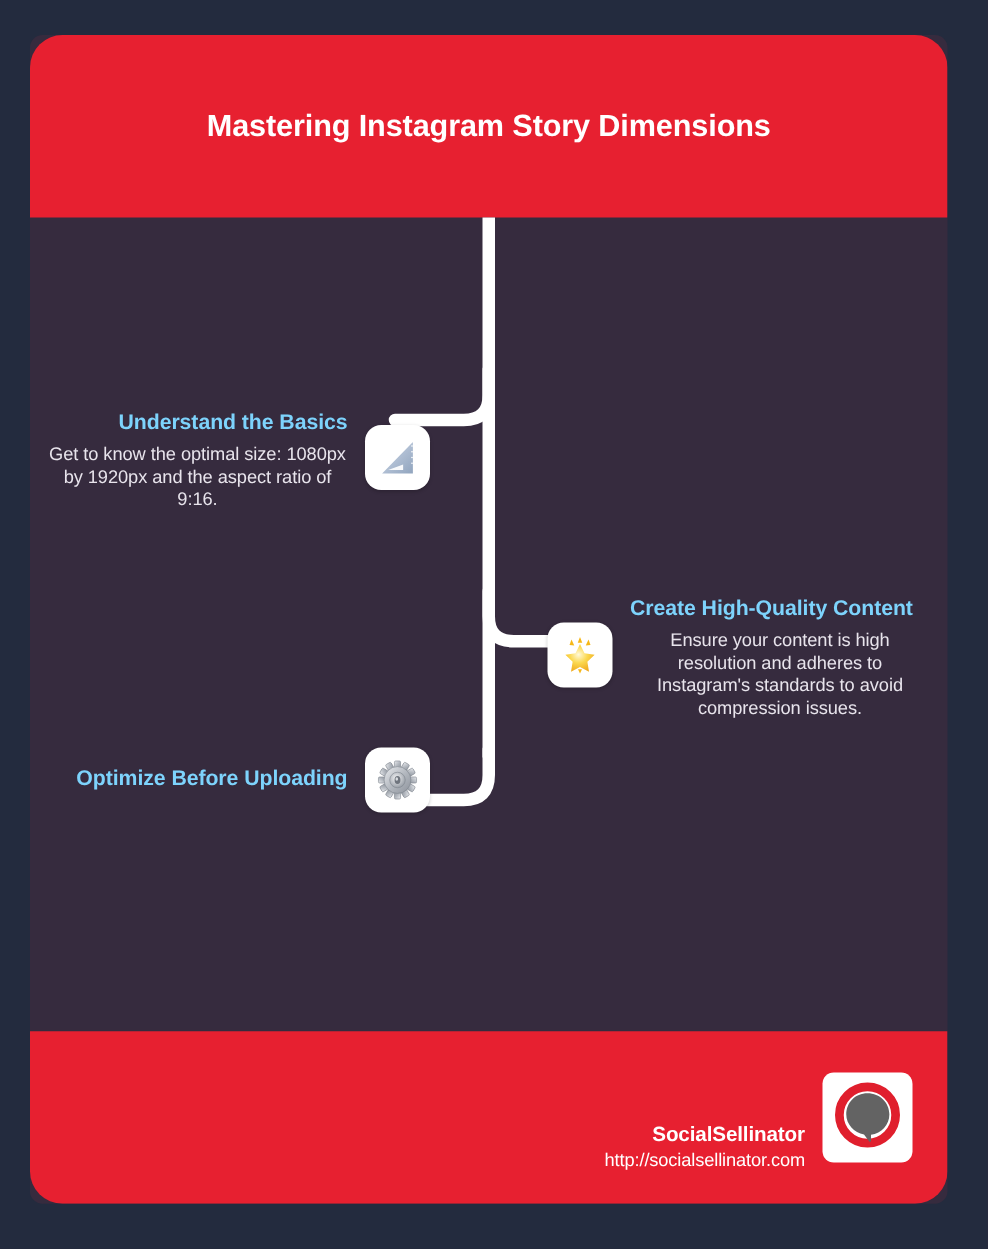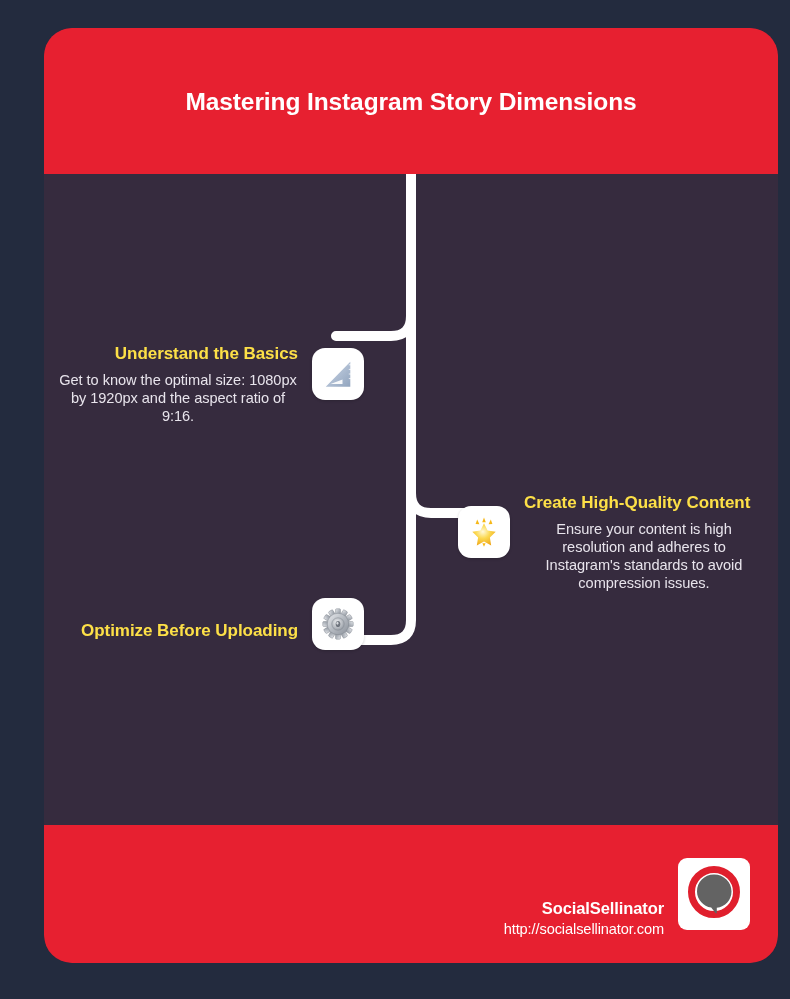--- a/index.html
+++ b/index.html
@@ -11,25 +11,25 @@
     width: 790px;
     height: 999px;
     overflow: hidden;
     font-family: "Liberation Sans", sans-serif;
     -webkit-font-smoothing: antialiased;
   }
 
   
   .card {
     position: absolute;
-    left: 44px;
+    left: 24px;
     top: 28px;
     width: 734px;
     height: 935px;
-    border-radius: 28px;
+    border-radius: 10px;
     background: #362b3e;
     overflow: hidden;
   }
 
   
   .header {
     position: absolute;
     left: 0;
     top: 0;
     width: 100%;
@@ -67,25 +67,25 @@
     align-items: center;
   }
   .row-left  { flex-direction: row; }
   .row-right { flex-direction: row; }
 
   .text-block { display: block; }
   .text-right-align { text-align: right; }
   .text-left-align  { text-align: left; }
 
   .item-title {
-    color: #fde047;
+    color: #7dd3fc;
     font-size: 17px;
     font-weight: bold;
     line-height: 28.5px;
-    margin: 16px 0 2px 0;
+    margin: 0 0 2px 0;
     letter-spacing: -0.05px;
   }
   .item-desc {
     color: #e8e4ec;
     font-size: 14.6px;
     line-height: 18px;
     margin: 0;
     letter-spacing: -0.05px;
     text-align: center;
   }

